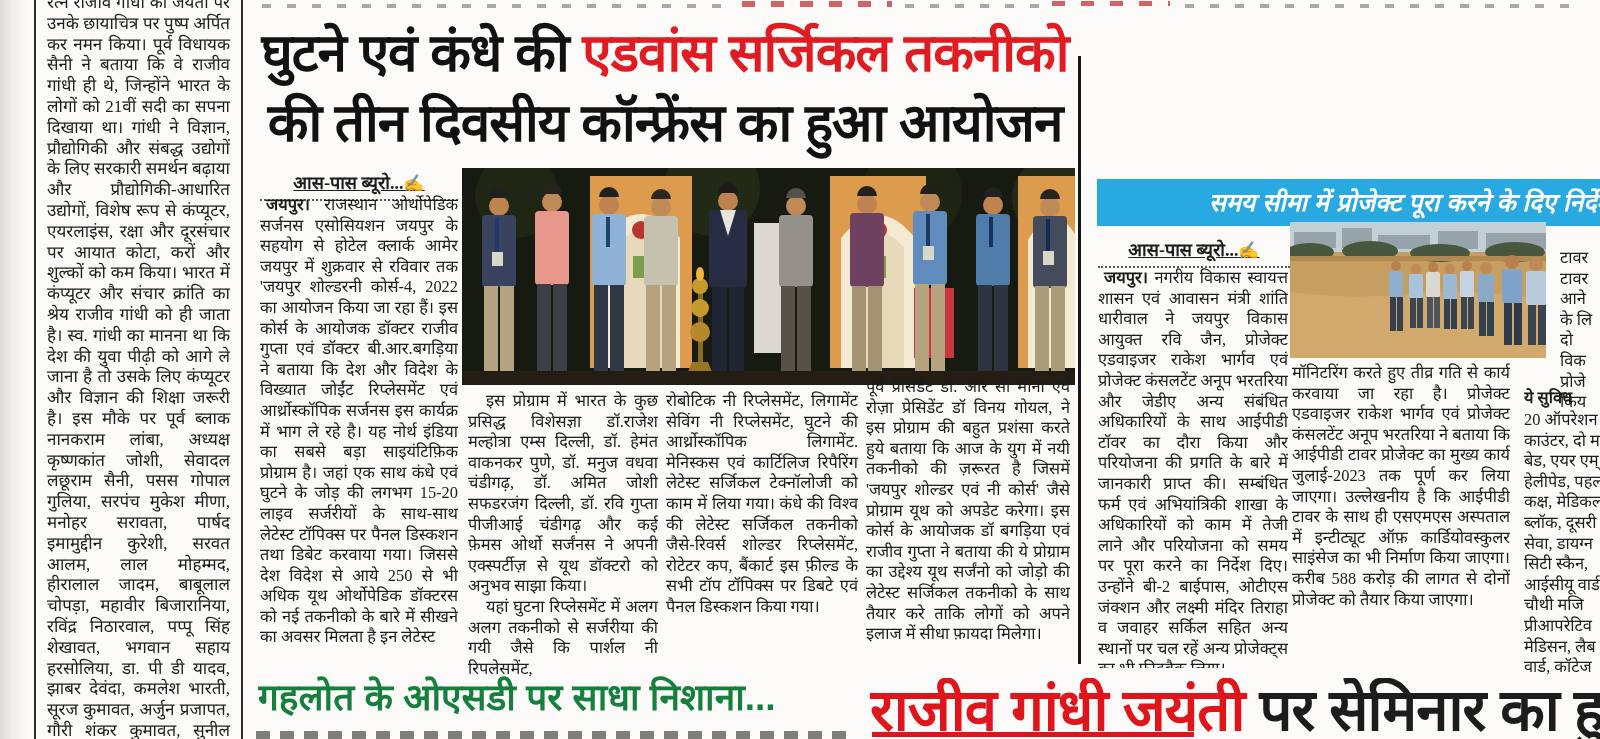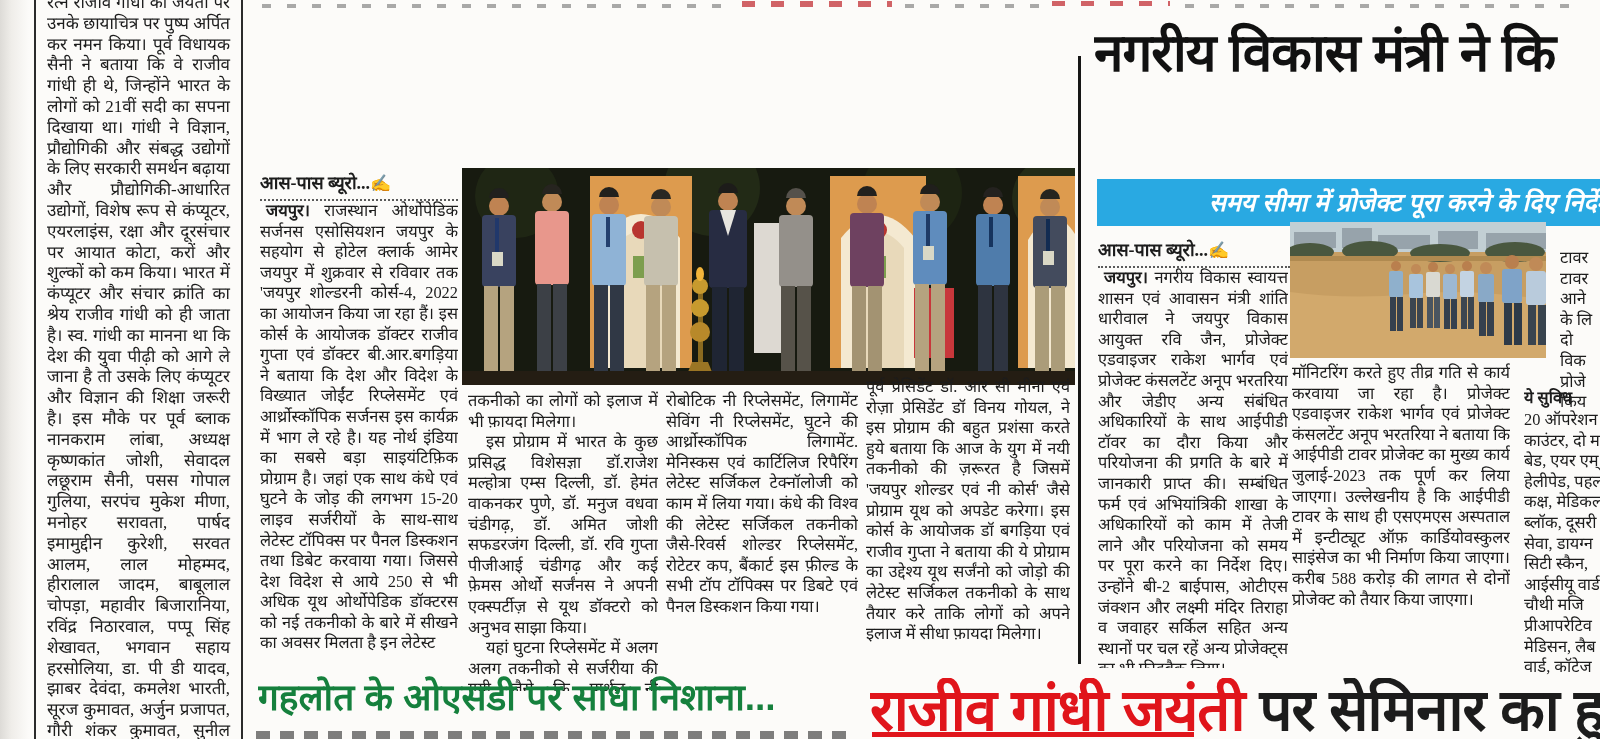--- a/index.html
+++ b/index.html
@@ -20,22 +20,22 @@
     font-size:53px;line-height:70px;letter-spacing:-1px;}
   .main-head .red{color:#e01b22;}
   .right-head{left:1094px;top:18px;width:506px;height:148px;white-space:nowrap;
     overflow:hidden;font-size:53px;line-height:70px;letter-spacing:-1px;}
   
   .strap{left:1097px;top:179px;width:503px;height:47px;background:#29a9e2;
     color:#fff;font-family:"Liberation Sans",sans-serif;font-weight:bold;font-style:italic;
     font-size:25px;line-height:47px;white-space:nowrap;overflow:hidden;padding-left:112px;
     box-sizing:border-box;}
   
-  .byline{font-weight:bold;font-size:18px;
-    border-bottom:2px dotted #5a5a5a;padding-bottom:5px;}
+  .byline{font-weight:bold;font-size:18px;text-align:center;
+    border-bottom:2px dotted #5a5a5a;padding-bottom:5px;text-decoration:underline;}
   .pen{font-size:17px;}
   
   .col{font-size:16.4px;line-height:20.6px;text-align:justify;overflow:hidden;}
   .col p{margin:0;text-indent:18px;}
   .col p.nofirst{text-indent:0;}
   .col p.datep{text-indent:6px;}
   .dl{font-weight:bold;}
   
   .photo{overflow:hidden;display:block;}
   
@@ -71,26 +71,28 @@
   <div class="abs artifact red" style="left:742px;top:1px;width:150px;height:6px;"></div>
   <div class="abs artifact" style="left:905px;top:4px;width:140px;height:4px;"></div>
   <div class="abs artifact red" style="left:1052px;top:1px;width:118px;height:5px;"></div>
   <div class="abs artifact" style="left:1185px;top:4px;width:390px;height:4px;"></div>
 
   <div class="abs left-col">
     <div class="txt">रत्न राजीव गांधी की जयंती पर उनके छायाचित्र पर पुष्प अर्पित कर नमन किया। पूर्व विधायक सैनी ने बताया कि वे राजीव गांधी ही थे, जिन्होंने भारत के लोगों को 21वीं सदी का सपना दिखाया था। गांधी ने विज्ञान, प्रौद्योगिकी और संबद्ध उद्योगों के लिए सरकारी समर्थन बढ़ाया और प्रौद्योगिकी-आधारित उद्योगों, विशेष रूप से कंप्यूटर, एयरलाइंस, रक्षा और दूरसंचार पर आयात कोटा, करों और शुल्कों को कम किया। भारत में कंप्यूटर और संचार क्रांति का श्रेय राजीव गांधी को ही जाता है। स्व. गांधी का मानना था कि देश की युवा पीढ़ी को आगे ले जाना है तो उसके लिए कंप्यूटर और विज्ञान की शिक्षा जरूरी है। इस मौके पर पूर्व ब्लाक नानकराम लांबा, अध्यक्ष कृष्णकांत जोशी, सेवादल लछूराम सैनी, पसस गोपाल गुलिया, सरपंच मुकेश मीणा, मनोहर सरावता, पार्षद इमामुद्दीन कुरेशी, सरवत आलम, लाल मोहम्मद, हीरालाल जादम, बाबूलाल चोपड़ा, महावीर बिजारानिया, रविंद्र निठारवाल, पप्पू सिंह शेखावत, भगवान सहाय हरसोलिया, डा. पी डी यादव, झाबर देवंदा, कमलेश भारती, सूरज कुमावत, अर्जुन प्रजापत, गौरी शंकर कुमावत, सुनील मीणा, बाबू सैनी, विनोद सैनी, कमलेश देवंदा, जगदीश सैनी, वीरेंद्र मीणा, मालीराम यादव, अशोक कुमावत, संतोष कुमार धानका, चंद्रभान चौहान, राधेश्याम करोड़िया,</div>
   </div>
 
   <div class="abs headline main-head">
+    <div><span>घुटने एवं कंधे की </span><span class="red">एडवांस सर्जिकल तकनीको</span></div>
+    <div>की तीन दिवसीय कॉन्फ्रेंस का हुआ आयोजन</div>
   </div>
 
   <div class="abs byline" style="left:260px;top:170px;width:198px;">
     <span>आस-पास ब्यूरो...</span><span class="pen">✍</span>
   </div>
-  <div class="abs col" style="left:260px;top:201px;width:198px;height:498px;">
+  <div class="abs col" style="left:260px;top:195px;width:198px;height:498px;">
     <p class="datep"><span class="dl">जयपुर।</span><span> राजस्थान ओर्थोपेडिक सर्जनस एसोसियशन जयपुर के सहयोग से होटेल क्लार्क आमेर जयपुर में शुक्रवार से रविवार तक 'जयपुर शोल्डरनी कोर्स-4, 2022 का आयोजन किया जा रहा हैं। इस कोर्स के आयोजक डॉक्टर राजीव गुप्ता एवं डॉक्टर बी.आर.बगड़िया ने बताया कि देश और विदेश के विख्यात जोईंट रिप्लेसमेंट एवं आर्थ्रोस्कॉपिक सर्जनस इस कार्यक्र में भाग ले रहे है। यह नोर्थ इंडिया का सबसे बड़ा साइयंटिफ़िक प्रोग्राम है। जहां एक साथ कंधे एवं घुटने के जोड़ की लगभग 15-20 लाइव सर्जरीयों के साथ-साथ लेटेस्ट टॉपिक्स पर पैनल डिस्कशन तथा डिबेट करवाया गया। जिससे देश विदेश से आये 250 से भी अधिक यूथ ओर्थोपेडिक डॉक्टरस को नई तकनीको के बारे में सीखने का अवसर मिलता है इन लेटेस्ट</span></p>
   </div>
 
   <svg class="abs photo" style="left:462px;top:168px;" width="613" height="217" viewBox="0 0 613 217" role="img">
     <rect width="613" height="217" fill="#171a10"></rect>
     <circle cx="55" cy="28" r="42" fill="#1f2614"></circle>
       <circle cx="250" cy="20" r="48" fill="#222a16"></circle>
     <circle cx="450" cy="25" r="50" fill="#1d2412"></circle>
       <circle cx="590" cy="30" r="40" fill="#232b17"></circle>
 
@@ -204,38 +206,36 @@
       <circle cx="238" cy="118" r="8" fill="#c79a2e"></circle>
         <circle cx="238" cy="140" r="9" fill="#c79a2e"></circle>
       <circle cx="238" cy="164" r="10" fill="#b8892a"></circle>
         <path d="M226,204 h24 l-4,-10 h-16 z" fill="#9a7524"></path>
       <ellipse cx="238" cy="106" rx="4" ry="7" fill="#f2b43a"></ellipse>
     </g>
     <rect y="203" width="613" height="14" fill="#241d13"></rect>
   </svg>
 
   <div class="abs col" style="left:468px;top:391px;width:190px;height:300px;">
-    <p class="nofirst">तकनीको का लोगों को इलाज में भी फ़ायदा मिलेगा।</p>
     <p>इस प्रोग्राम में भारत के कुछ प्रसिद्ध विशेसज्ञा डॉ.राजेश मल्होत्रा एम्स दिल्ली, डॉ. हेमंत वाकनकर पुणे, डॉ. मनुज वधवा चंडीगढ़, डॉ. अमित जोशी सफडरजंग दिल्ली, डॉ. रवि गुप्ता पीजीआई चंडीगढ़ और कई फ़ेमस ओर्थो सर्जंनस ने अपनी एक्स्पर्टीज़ से यूथ डॉक्टरो को अनुभव साझा किया।</p>
     <p>यहां घुटना रिप्लेसमेंट में अलग अलग तकनीको से सर्जरीया की गयी जैसे कि पार्शल नी रिपलेसमेंट,</p>
   </div>
   <div class="abs col" style="left:666px;top:391px;width:192px;height:300px;">
     <p class="nofirst">रोबोटिक नी रिप्लेसमेंट, लिगामेंट सेविंग नी रिप्लेसमेंट, घुटने की आर्थ्रोस्कॉपिक लिगामेंट. मेनिस्कस एवं कार्टिलिज रिपैरिंग लेटेस्ट सर्जिकल टेक्नॉलोजी को काम में लिया गया। कंधे की विश्व की लेटेस्ट सर्जिकल तकनीको जैसे-रिवर्स शोल्डर रिप्लेसमेंट, रोटेटर कप, बैंकार्ट इस फ़ील्ड के सभी टॉप टॉपिक्स पर डिबटे एवं पैनल डिस्कशन किया गया।</p>
   </div>
   <div class="abs col" style="left:866px;top:377px;width:204px;height:310px;">
     <p class="nofirst">पूर्व प्रेसिडेंट डॉ. आर सी मीना एवं रोज़ा प्रेसिडेंट डॉ विनय गोयल, ने इस प्रोग्राम की बहुत प्रशंसा करते हुये बताया कि आज के युग में नयी तकनीको की ज़रूरत है जिसमें 'जयपुर शोल्डर एवं नी कोर्स' जैसे प्रोग्राम यूथ को अपडेट करेगा। इस कोर्स के आयोजक डॉ बगड़िया एवं राजीव गुप्ता ने बताया की ये प्रोग्राम का उद्देश्य यूथ सर्जंनो को जोड़ो की लेटेस्ट सर्जिकल तकनीको के साथ तैयार करे ताकि लोगों को अपने इलाज में सीधा फ़ायदा मिलेगा।</p>
   </div>
 
   <div class="abs red-sub">गहलोत के ओएसडी पर साधा निशाना...</div>
   <div class="abs bottom-cut" style="left:256px;top:731px;width:600px;height:8px;"></div>
 
   <div class="abs vrule"></div>
 
   <div class="abs headline right-head">
-    <div>नगरीय विकास मंत्री ने कि</div>
   </div>
 
   <div class="abs strap">समय सीमा में प्रोजेक्ट पूरा करने के दिए निर्देश</div>
 
   <div class="abs byline" style="left:1098px;top:237px;width:192px;">
     <span>आस-पास ब्यूरो...</span><span class="pen">✍</span>
   </div>
 
   <div class="abs col" style="left:1098px;top:268px;width:190px;height:400px;">
     <p class="datep"><span class="dl">जयपुर।</span><span> नगरीय विकास स्वायत्त शासन एवं आवासन मंत्री शांति धारीवाल ने जयपुर विकास आयुक्त रवि जैन, प्रोजेक्ट एडवाइजर राकेश भार्गव एवं प्रोजेक्ट कंसलटेंट अनूप भरतरिया और जेडीए अन्य संबंधित अधिकारियों के साथ आईपीडी टॉवर का दौरा किया और परियोजना की प्रगति के बारे में जानकारी प्राप्त की। सम्बंधित फर्म एवं अभियांत्रिकी शाखा के अधिकारियों को काम में तेजी लाने और परियोजना को समय पर पूरा करने का निर्देश दिए। उन्होंने बी-2 बाईपास, ओटीएस जंक्शन और लक्ष्मी मंदिर तिराहा व जवाहर सर्किल सहित अन्य स्थानों पर चल रहें अन्य प्रोजेक्ट्स का भी फीडबैक लिया।</span></p>

